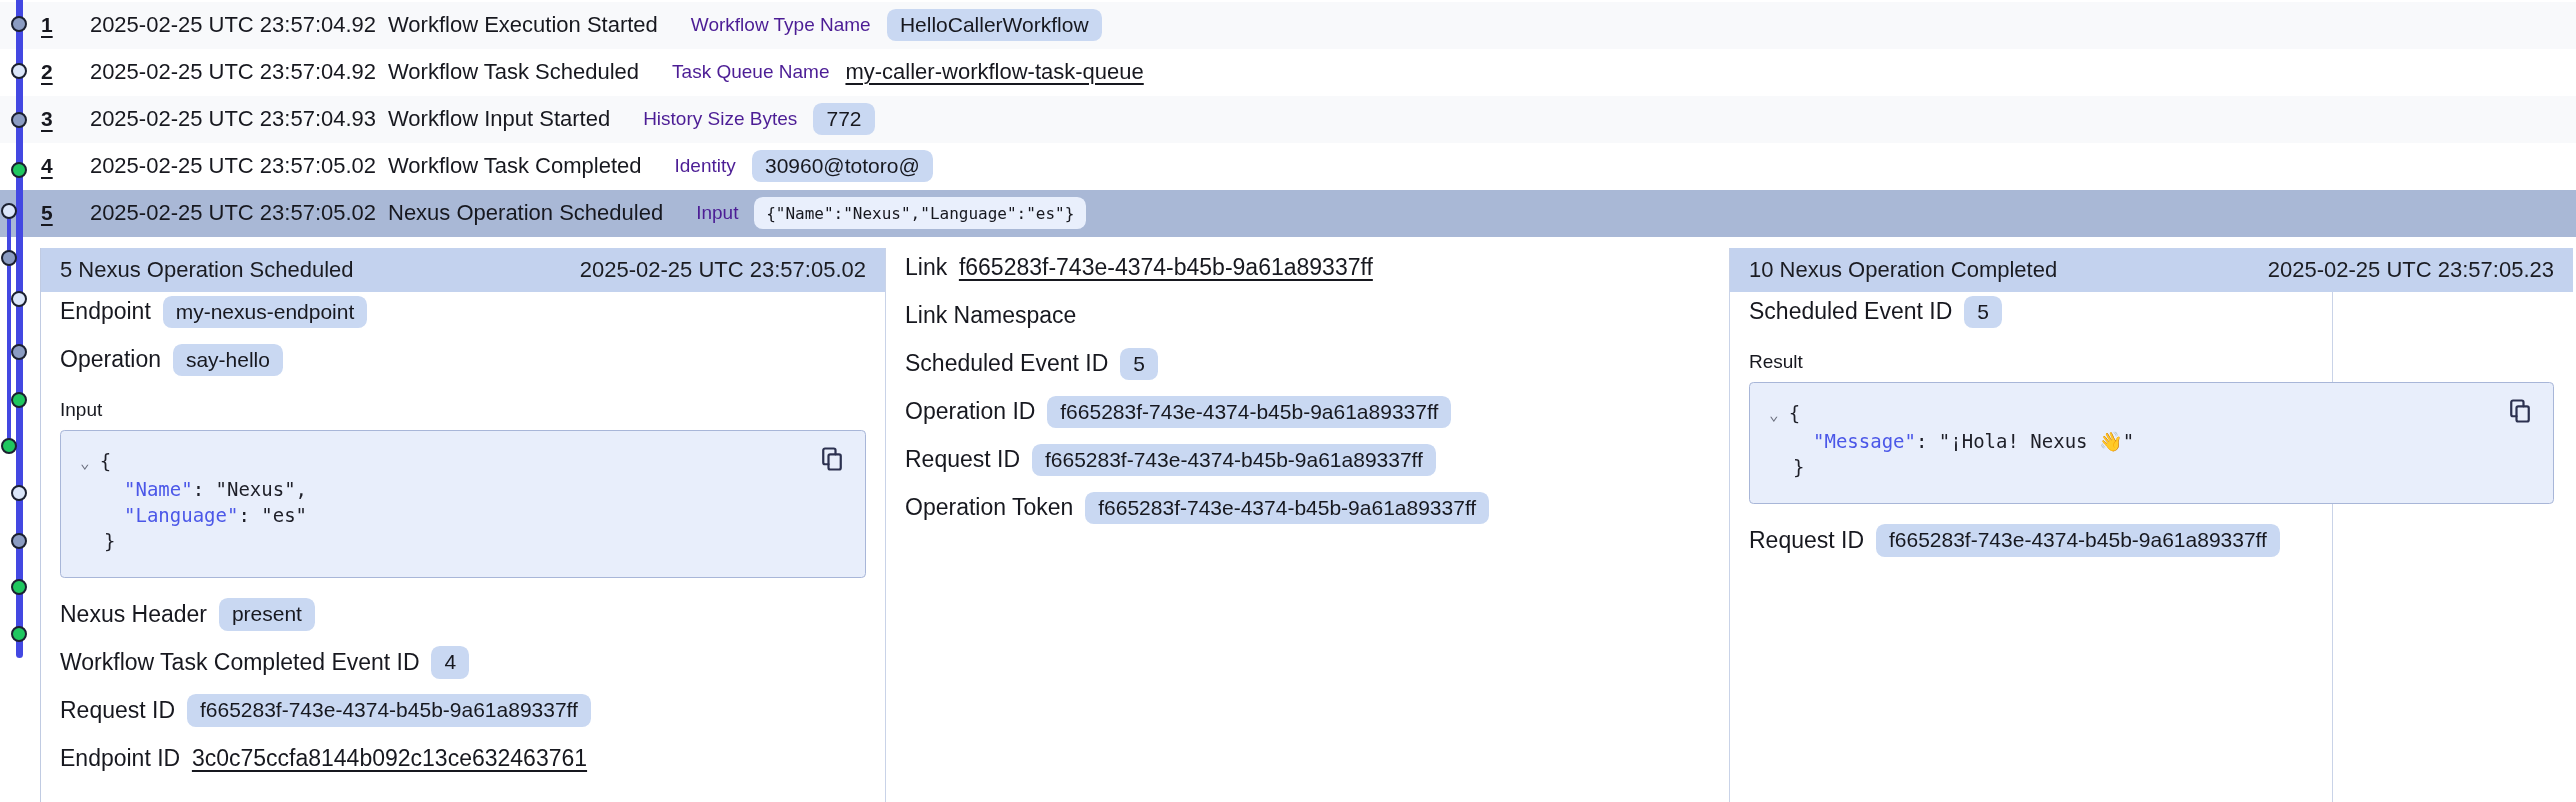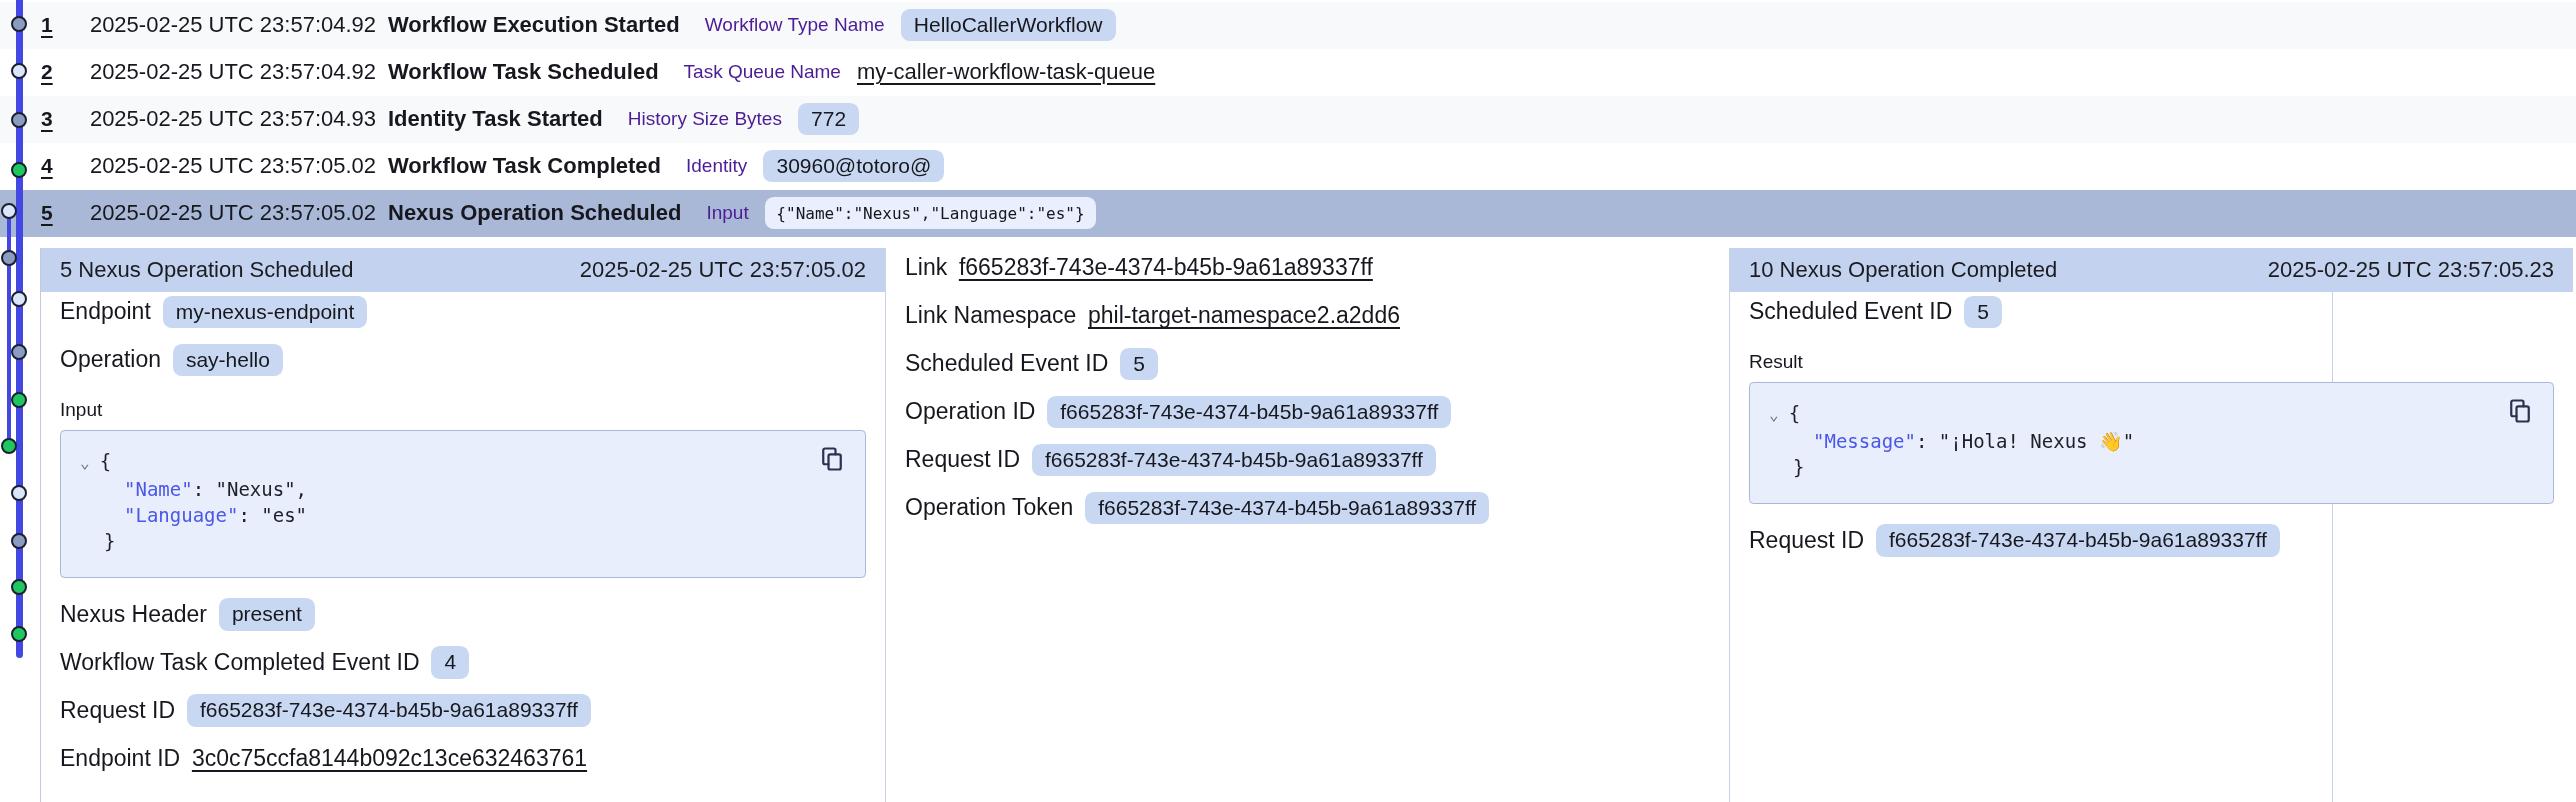--- a/index.html
+++ b/index.html
@@ -21,21 +21,21 @@
   
   .rows { position:absolute; left:0; top:1.5px; width:2576px; z-index:1; }
   .row { height:47px; display:flex; align-items:center; padding-left:41px;
     font-size:22px; white-space:nowrap; }
   .row.alt { background:#f8f9fb; }
   .row.selected { background:#a9b8d6; }
   .row .num { width:37px; flex:0 0 37px; font-size:21px; font-weight:600; }
   .row .num span { text-decoration:underline; text-underline-offset:4.4px;
     text-decoration-thickness:1.5px; cursor:pointer; }
   .row .time { width:310px; flex:0 0 310px;text-align:center; }
-  .row .name { font-weight:700; margin-right:25px; }
+  .row .name { font-weight:400; margin-right:33px; }
   .row .alabel { font-size:19px; color:#4c1d95; margin-right:16px; }
   .badge { background:#c9d8f2; border-radius:8.8px; padding:4.4px 13.2px; display:inline-block; }
   .row .badge { font-size:21px; }
   .row.selected .badge { background:#e9effc;
     font-family:"DejaVu Sans Mono", monospace; font-size:16px; padding:6.6px 11.7px; }
   .vlink { text-decoration:underline; text-underline-offset:4.4px;
     text-decoration-thickness:1.5px; cursor:pointer; }
 
   
   .details { position:absolute; left:40px; top:248px; width:2293px; height:555px;
@@ -102,21 +102,21 @@
     <div class="row ">
       <div class="num"><span>2</span></div>
       <div class="time">2025-02-25 UTC 23:57:04.92</div>
       <div class="name">Workflow Task Scheduled</div>
       <div class="alabel">Task Queue Name</div>
       <div class="vlink">my-caller-workflow-task-queue</div>
     </div>
     <div class="row alt">
       <div class="num"><span>3</span></div>
       <div class="time">2025-02-25 UTC 23:57:04.93</div>
-      <div class="name">Identity Task Started</div>
+      <div class="name">Workflow Input Started</div>
       <div class="alabel">History Size Bytes</div>
       <div class="badge">772</div>
     </div>
     <div class="row ">
       <div class="num"><span>4</span></div>
       <div class="time">2025-02-25 UTC 23:57:05.02</div>
       <div class="name">Workflow Task Completed</div>
       <div class="alabel">Identity</div>
       <div class="badge">30960@totoro@</div>
     </div>
@@ -175,21 +175,20 @@
       </div>
     </div>
     <div class="panel">
       <div class="pbody">
         <div class="field">
           <div class="flabel">Link</div>
           <div class="vlink">f665283f-743e-4374-b45b-9a61a89337ff</div>
         </div>
         <div class="field">
           <div class="flabel">Link Namespace</div>
-          <div class="vlink">phil-target-namespace2.a2dd6</div>
         </div>
         <div class="field">
           <div class="flabel">Scheduled Event ID</div>
           <div class="badge">5</div>
         </div>
         <div class="field">
           <div class="flabel">Operation ID</div>
           <div class="badge">f665283f-743e-4374-b45b-9a61a89337ff</div>
         </div>
         <div class="field">

